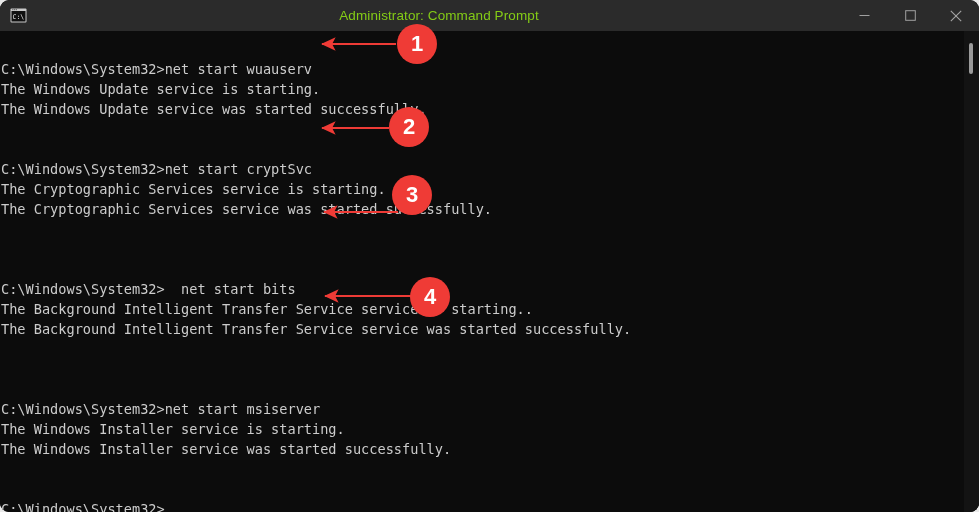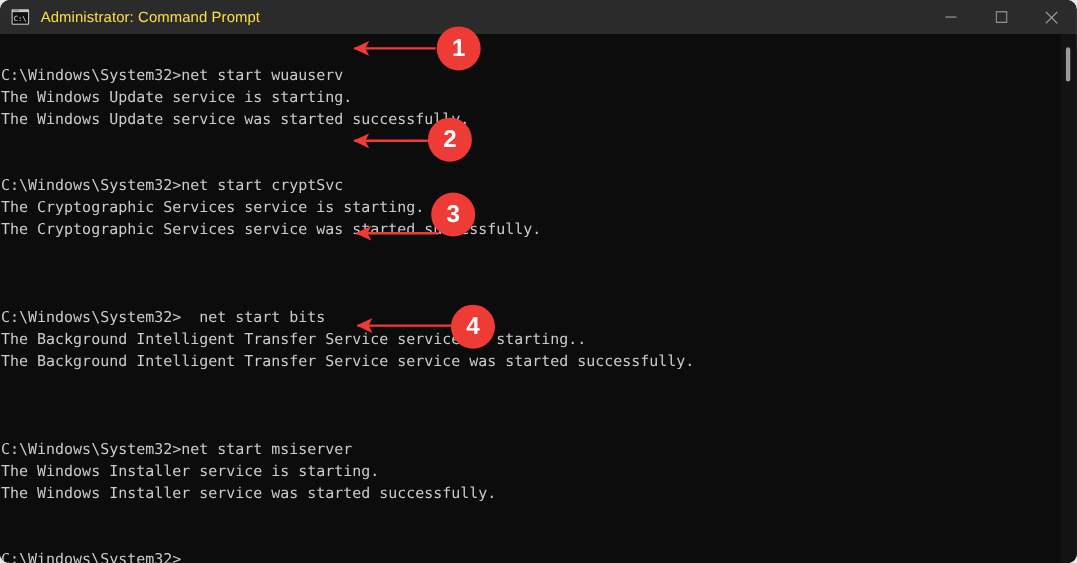--- a/index.html
+++ b/index.html
@@ -46,26 +46,27 @@
   }
   #app-icon {
     width: 17px;
     height: 15px;
     margin-left: 10px;
     margin-right: 10px;
     flex: 0 0 auto;
     display: block;
   }
   #title-text {
-    color: #fde047;
+    color: #84cc16;
     font-size: 13.5px;
     font-family: "Liberation Sans", sans-serif;
     letter-spacing: 0.1px;
     white-space: nowrap;
     flex: 1 1 auto;
+    text-align: center;
   }
   .wbtn {
     width: 46px;
     height: 31px;
     display: flex;
     align-items: center;
     justify-content: center;
     flex: 0 0 auto;
   }
   .wbtn svg { display: block; }

